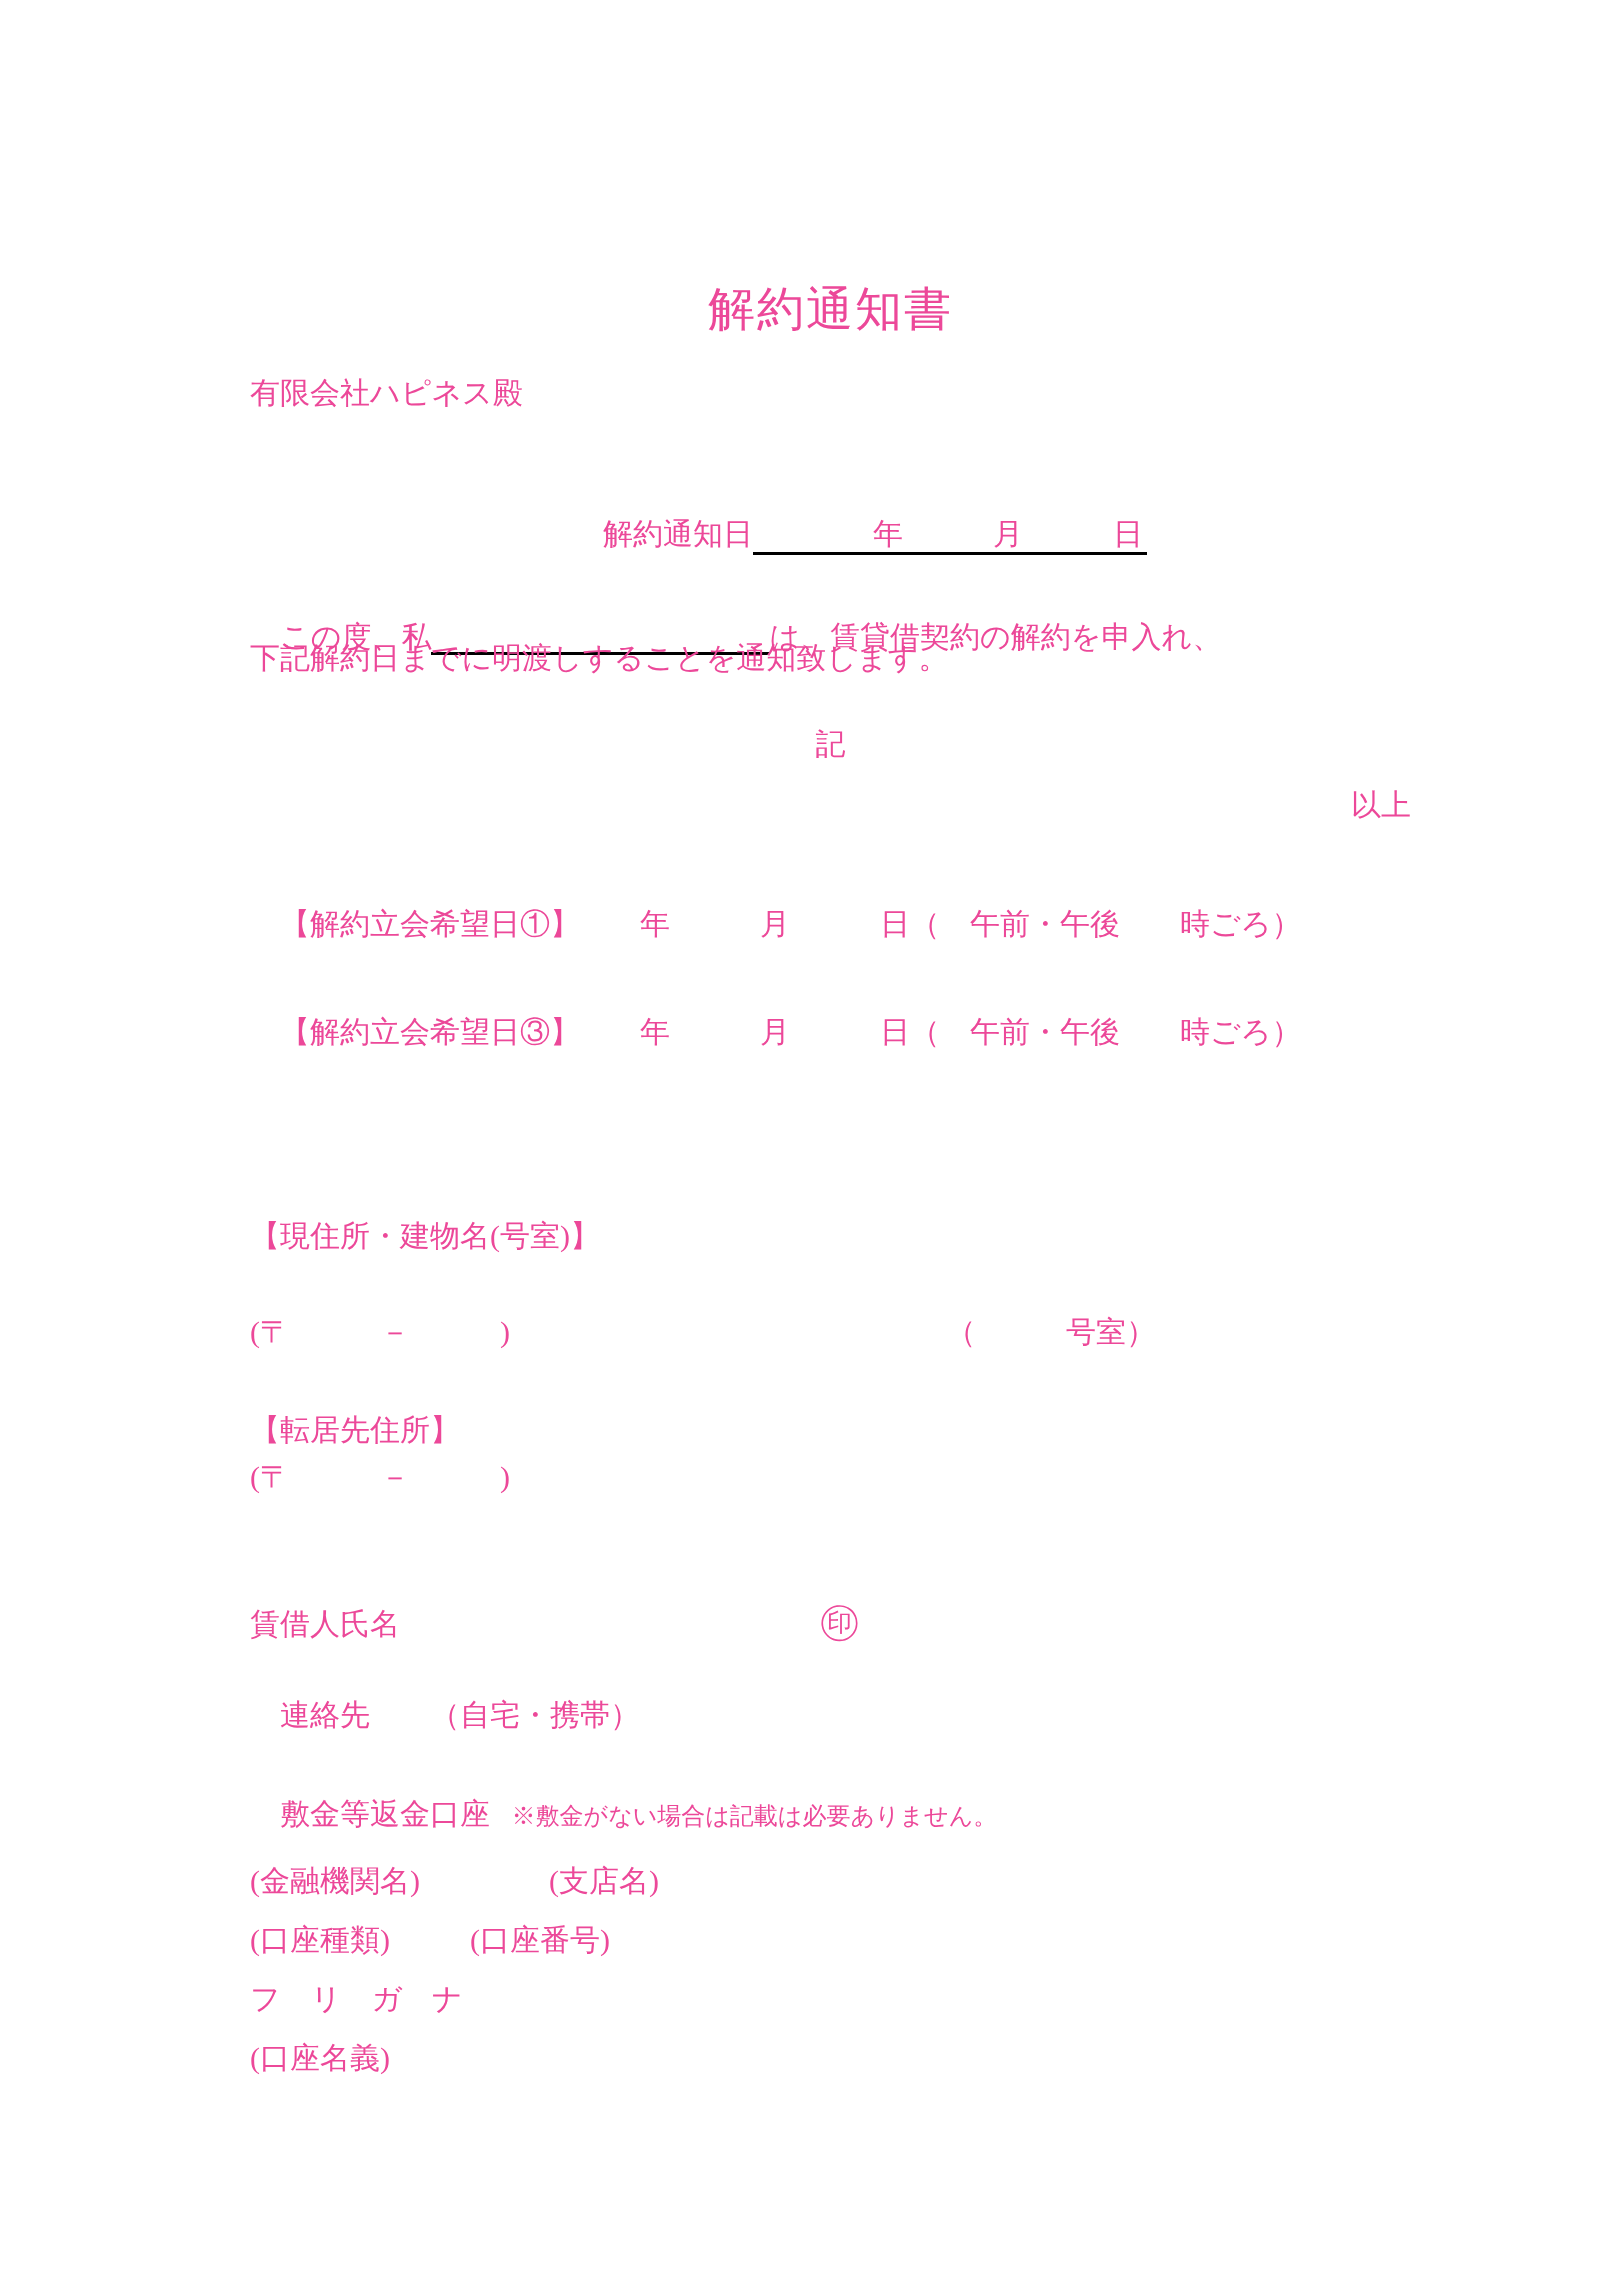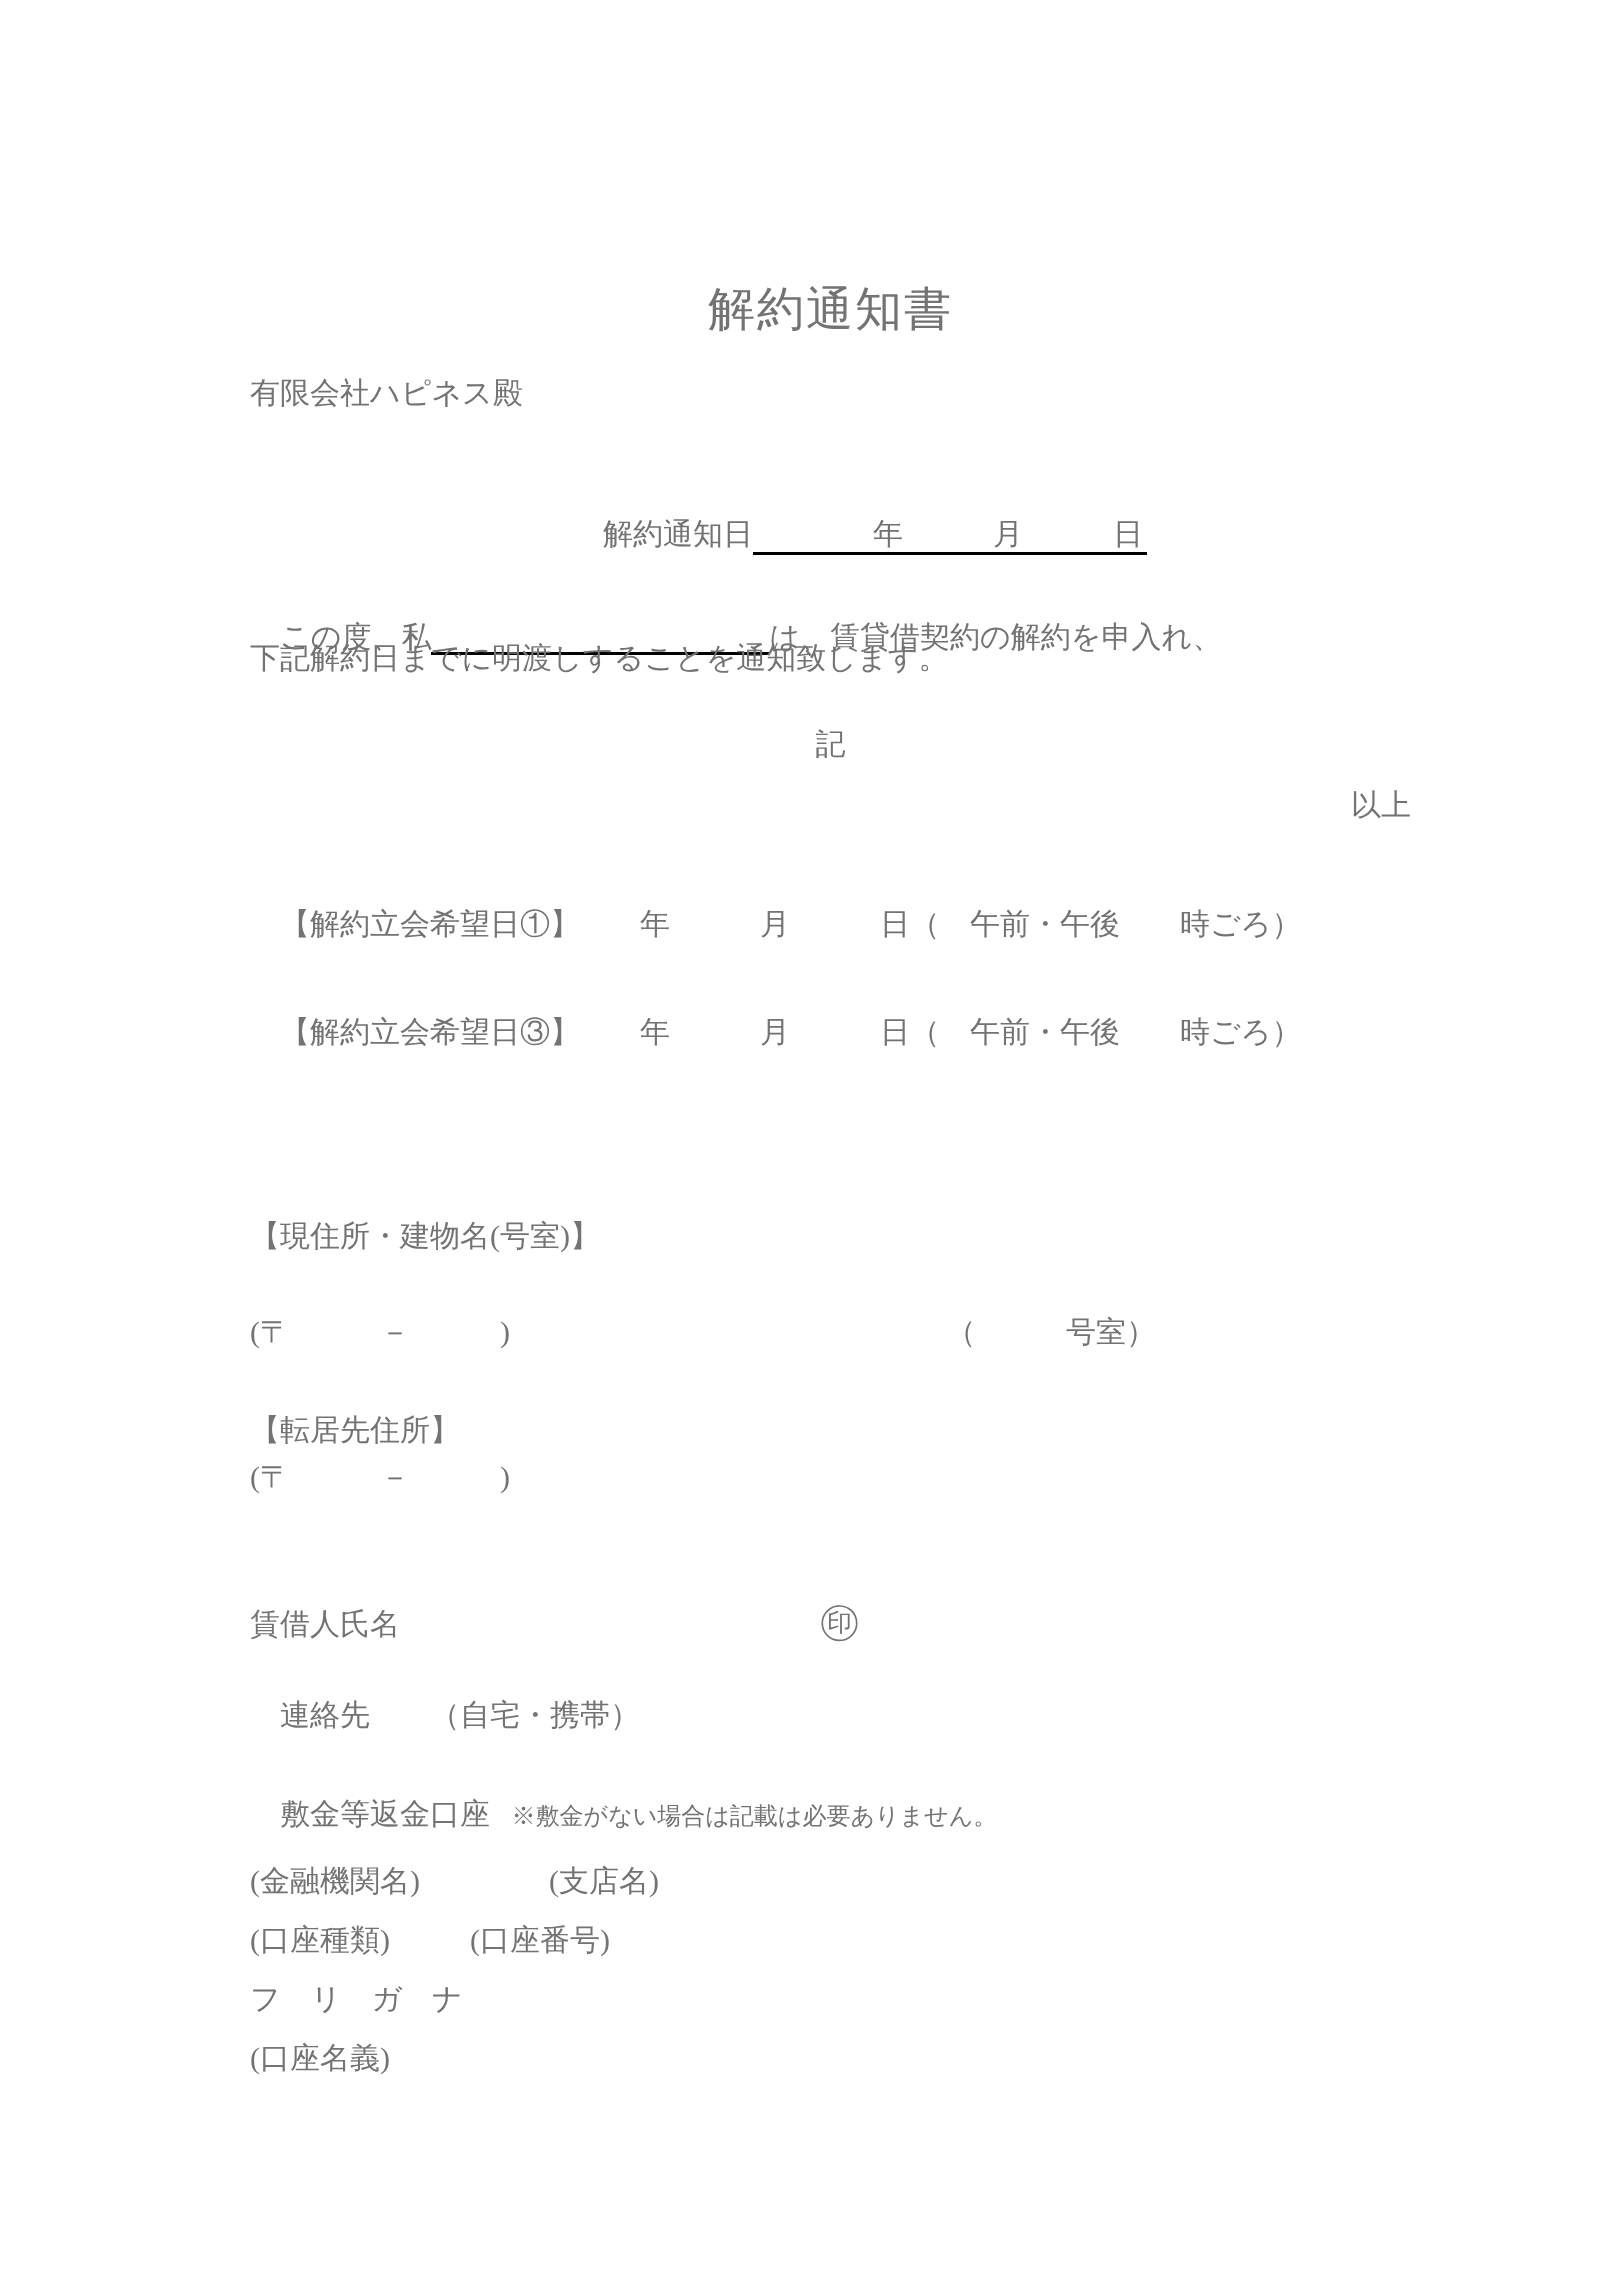--- a/index.html
+++ b/index.html
@@ -2,21 +2,21 @@
 <html><head>
 <meta charset="utf-8">
 <style>
   * { margin: 0; padding: 0; box-sizing: border-box; }
   html, body { background: #ffffff; }
   .page {
     position: relative;
     width: 1621px;
     height: 2293px;
     background: #ffffff;
-    color: #737373;
+    color: #ec4899;
     font-family: "Liberation Serif", "DejaVu Serif", serif;
     font-size: 30px;
     overflow: hidden;
   }
   .row { position: absolute; white-space: pre; line-height: 1.25; }
 
   .r-title        { top: 280px; left: 250px; width: 1161px; text-align: center; font-size: 47px; letter-spacing: 2px; }
   .r-recipient    { top: 374px; left: 250px; }
   .r-notice-date  { top: 477px; left: 573px; }
   .r-body1        { top: 580px; left: 250px; }

